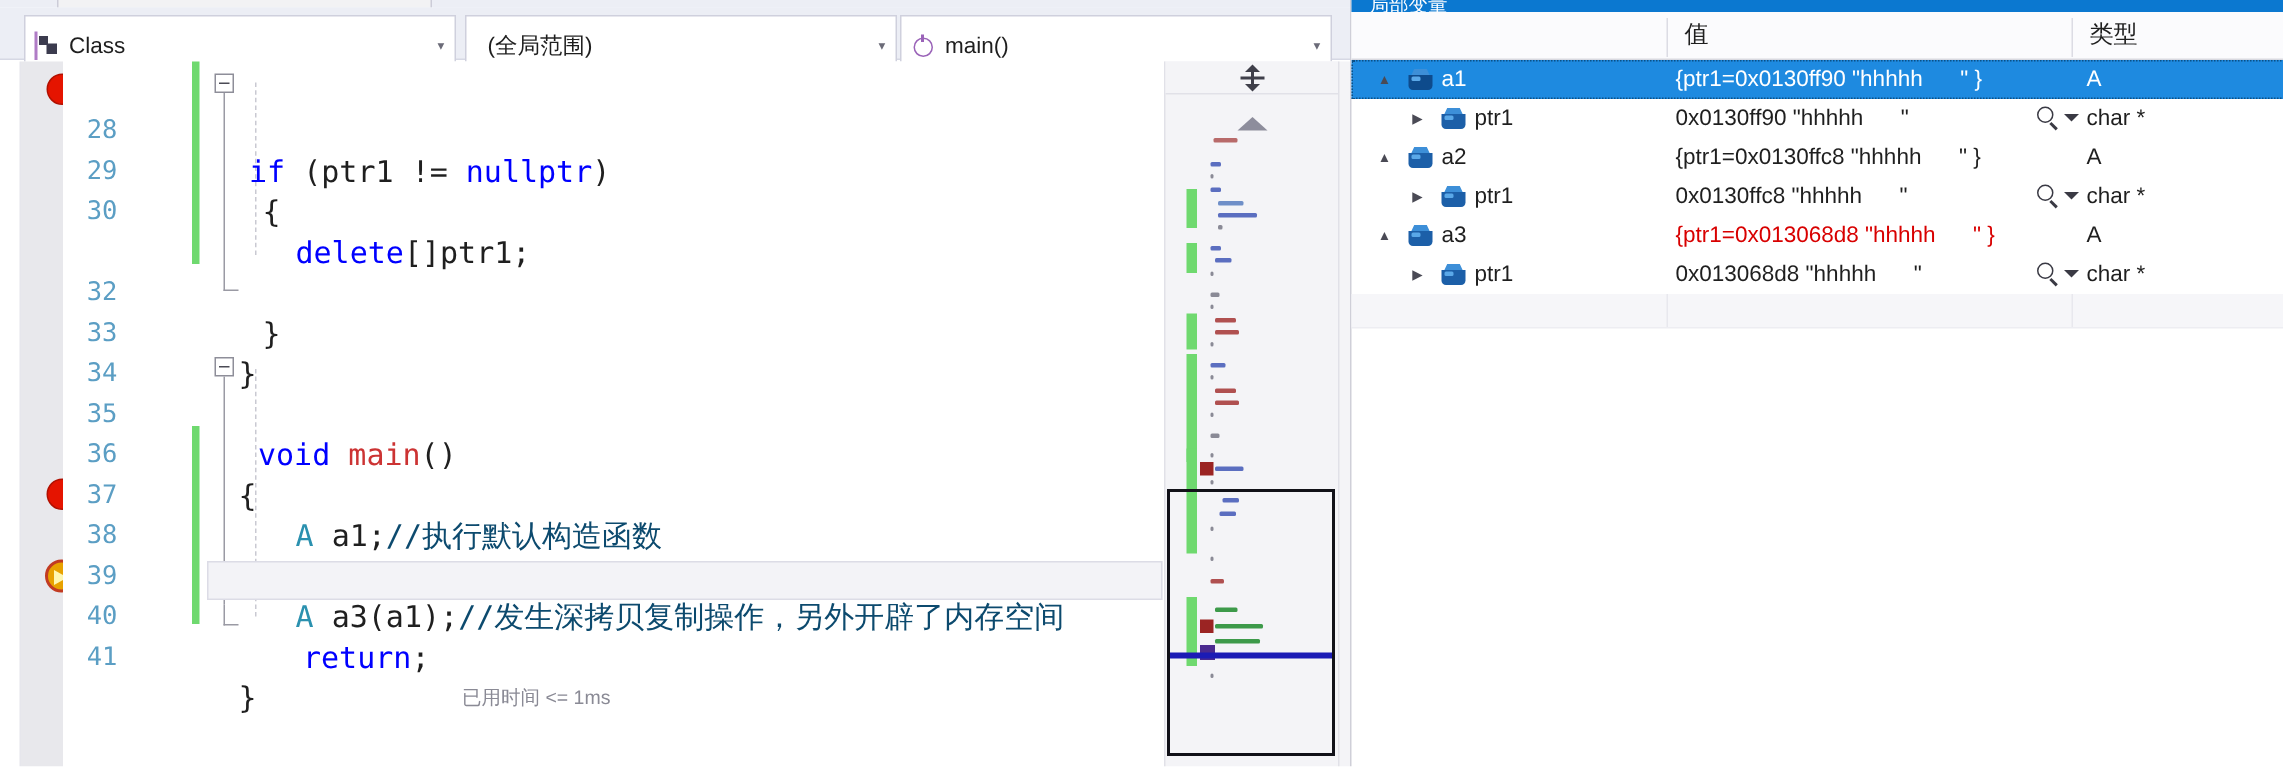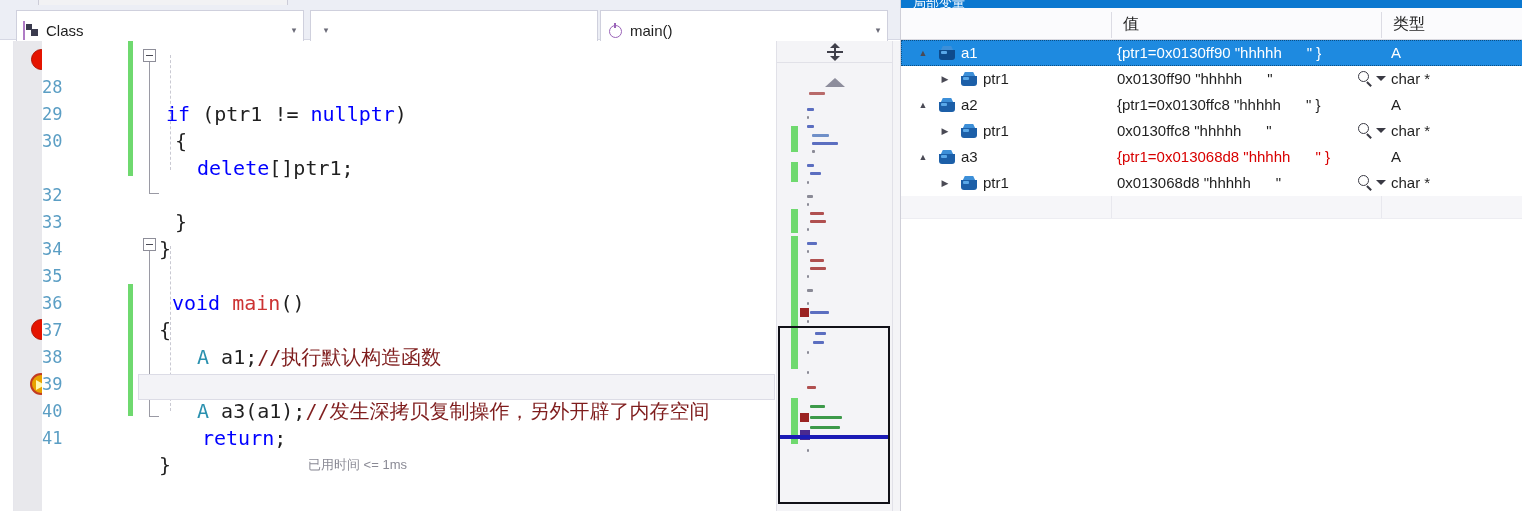--- a/index.html
+++ b/index.html
@@ -97,21 +97,21 @@
     background: #ffffff;
     font-family: "DejaVu Sans Mono", monospace;
   }
   .code-line {
     position: absolute; left: 0; width: 733px; height: 27px;
     line-height: 27px;
     font-size: 17px;
     white-space: pre;
   }
   .ln {
-    position: absolute; left: 0; width: 52px; text-align: left;
+    position: absolute; left: 0; width: 52px; text-align: center;
     color: #5b9ec4; font-size: 17px;
     font-family: "DejaVu Sans Mono", monospace;
   }
   .code-text { position: absolute; left: 96px; font-size: 20px; color: #1f1f1f; }
 
   
   .change-bar { position: absolute; left: 86px; width: 5px; background: #6fd96f; }
 
   
   .bp {
@@ -138,21 +138,21 @@
     content:""; position:absolute; left:2px; top:5px; width:7px; height:1px; background:#4a4a55;
   }
   .fold-line { position:absolute; width:1px; background:#9a9aa4; }
   .fold-corner { position:absolute; border-left:1px solid #9a9aa4; border-bottom:1px solid #9a9aa4; }
   .indent-guide { position:absolute; width:0; border-left:1px dashed #c9c9d2; }
 
   
   .kw   { color: #0000ff; }
   .typ  { color: #2b91af; }
   .fn   { color: #cc3333; }
-  .cmt  { color: #7f1d1d; }
+  .cmt  { color: #0c4a6e; }
   .pun  { color: #1f1f1f; }
 
   
   .cur-line-box {
     position: absolute; left: 96px; width: 637px; height: 26px;
     background: #f3f3f7; border: 1px solid #dcdce6;
   }
   .timing {
     position: absolute; font-family: "Liberation Sans", sans-serif;
     font-size: 13px; color: #8a8a95; line-height: 26px;
@@ -312,20 +312,21 @@
 
     <div id="nav-bar">
 
       <div class="combo" id="combo-class">
         <span class="combo-icon"><span class="icon-class"></span></span>
         <span class="combo-label">Class</span>
         <span class="combo-arrow">▾</span>
       </div>
 
       <div class="combo" id="combo-scope">
+        <span class="combo-label" style="padding-left:8px">(全局范围)</span>
         <span class="combo-arrow">▾</span>
       </div>
 
       <div class="combo" id="combo-func">
         <span class="combo-icon"><span class="icon-method"></span></span>
         <span class="combo-label">main()</span>
         <span class="combo-arrow">▾</span>
       </div>
     </div>
 

